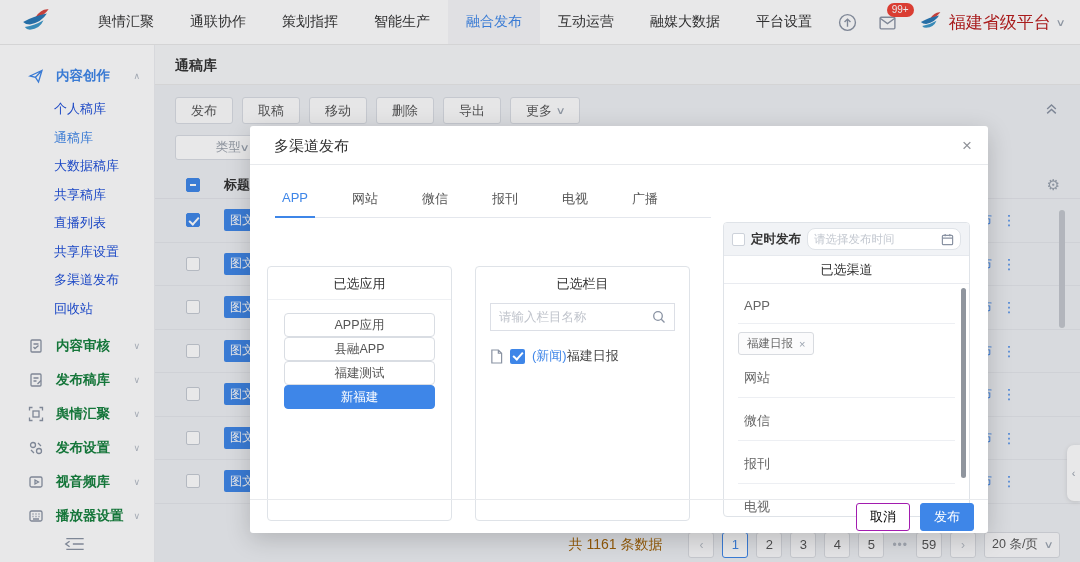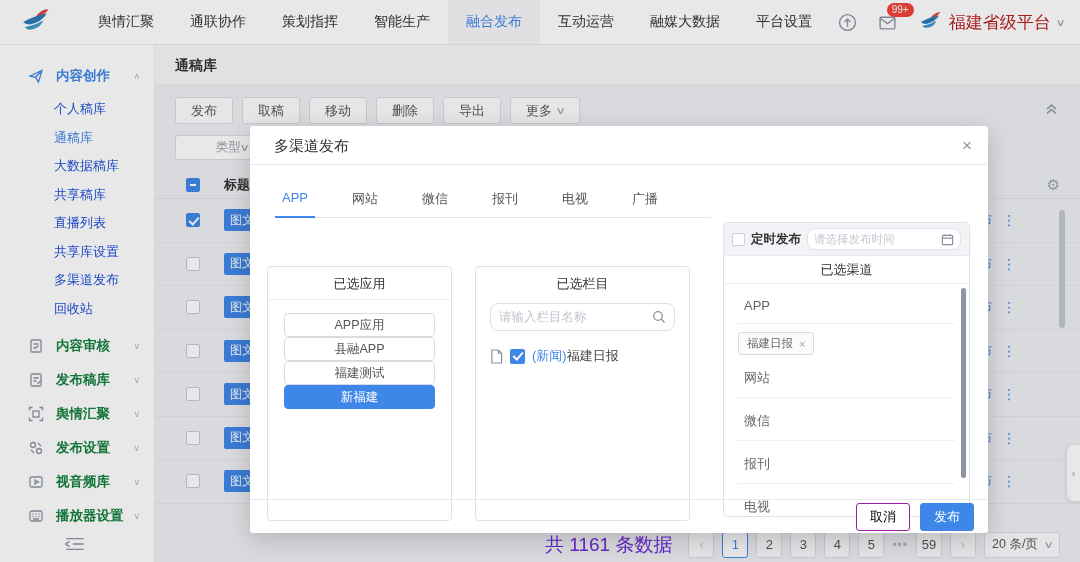--- a/index.html
+++ b/index.html
@@ -65,21 +65,21 @@
   .row-action-link { font-size:13px; color:#3e86e8; cursor:pointer; }
   .row-more { color:#3e86e8; font-size:14px; cursor:pointer; }
   .v-scroll { position:absolute; right:15px; top:165px; width:6px; height:118px; background:#c3c7cd; border-radius:3px; }
   .side-handle { position:absolute; right:0; top:400px; width:13px; height:56px; background:#fff;
                  border-radius:7px 0 0 7px; box-shadow:0 1px 5px rgba(0,0,0,.12); display:flex;
                  align-items:center; justify-content:center; font-size:11px; color:#9aa3af; cursor:pointer; }
 
   
   .pagination { position:absolute; left:0; right:0; bottom:0; height:35px; display:flex; align-items:center;
                 justify-content:flex-end; gap:8px; padding-right:20px; background:#eef0f3; }
-  .pg-total { font-size:19px; color:#6d28d9; margin-right:8px; }
+  .pg-total { font-size:14px; color:#a16207; margin-right:18px; }
   .pg-btn { min-width:26px; height:26px; padding:0 4px; display:flex; align-items:center; justify-content:center;
             background:#fbfbfc; border:1px solid #d8dbe0; border-radius:3px; font-size:13px; color:#555; cursor:pointer; }
   .pg-btn.active { border-color:#3e86e8; color:#3e86e8; background:#fff; }
   .pg-btn.nav { color:#b9bfc7; font-size:12px; }
   .pg-dots { color:#b0b6c0; font-size:12px; letter-spacing:1px; }
   .pg-size { width:76px; height:26px; background:#fbfbfc; border:1px solid #d8dbe0; border-radius:3px;
              display:flex; align-items:center; justify-content:space-between; padding:0 7px;
              font-size:12.5px; color:#555; cursor:pointer; }
 
   
@@ -101,21 +101,21 @@
   .panel-head { height:33px; line-height:33px; text-align:center; font-size:13px; color:#333; }
   .panel-head.bordered { border-bottom:1px solid #eef0f3; }
 
   .apps-panel { left:17px; top:101px; width:185px; height:255px; }
   .apps-list { display:flex; flex-direction:column; padding:13px 16px; }
   .app-btn { height:24px; border:1px solid #d9dde3; border-radius:4px; background:#fff; font-size:12.5px;
              color:#555; display:flex; align-items:center; justify-content:center; cursor:pointer; }
   .app-btn.selected { background:#3e86e8; border-color:#3e86e8; color:#fff; }
 
   .cols-panel { left:225px; top:101px; width:215px; height:255px; }
-  .search-box { margin:3px 14px 0; height:28px; border:1px solid #dcdfe6; border-radius:8px;
+  .search-box { margin:3px 14px 0; height:28px; border:1px solid #dcdfe6; border-radius:0;
                 display:flex; align-items:center; padding:0 8px; gap:6px; background:#fff; }
   .search-box input { border:0; outline:0; flex:1; font-size:12.5px; color:#333; min-width:0; font-family:inherit; }
   .search-box input::placeholder { color:#c0c4cc; }
   .tree-item { margin:16px 0 13px 14px; display:flex; align-items:center; gap:7px; }
   .cb-sm { width:15px; height:15px; border-radius:2px; background:#3e86e8; position:relative; flex:0 0 auto; cursor:pointer; }
   .cb-sm::after { content:""; position:absolute; left:4.5px; top:1.5px; width:4px; height:8px;
                   border:solid #fff; border-width:0 2px 2px 0; transform:rotate(42deg); }
   .tree-label { font-size:13px; }
   .tree-label .pfx { color:#4086e8; }
   .tree-label .nm { color:#444; }

